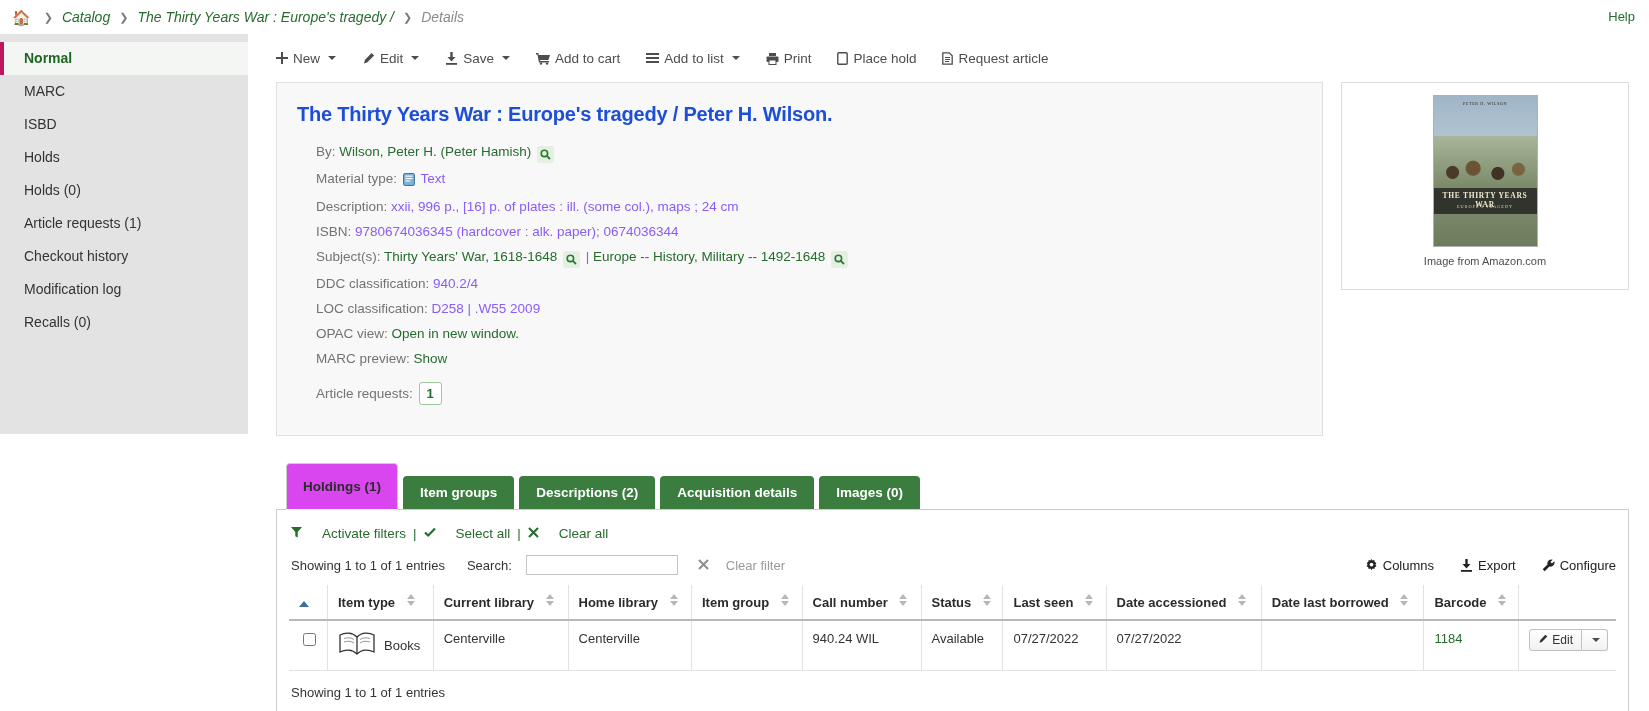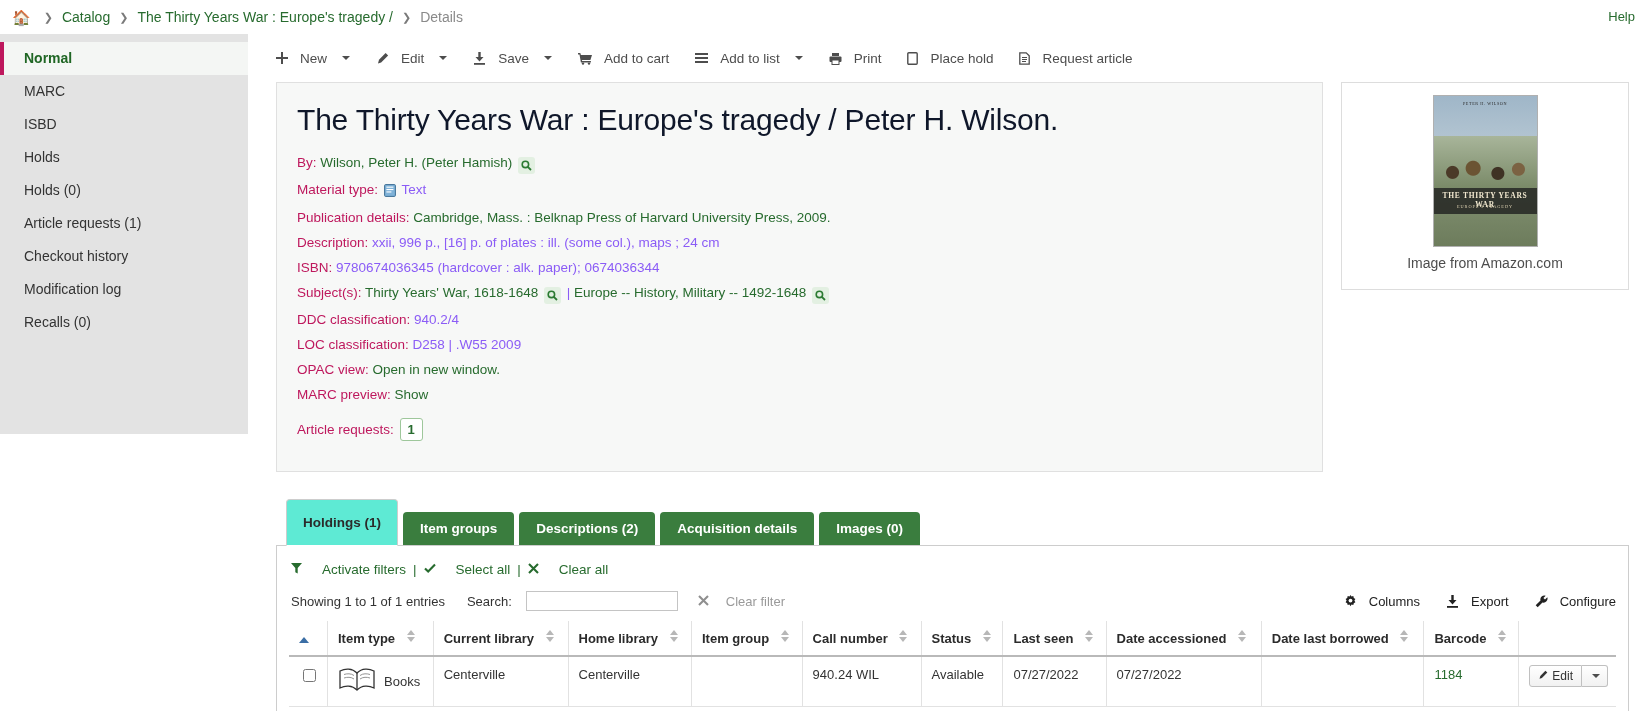--- a/index.html
+++ b/index.html
@@ -18,20 +18,21 @@
     height: 34px;
     background: #ffffff;
     display: flex;
     align-items: center;
     padding: 0 12px;
     position: relative;
   }
   .home-icon { color: #2e7d32; font-size: 15px; line-height: 1; margin-right: 4px; }
   .crumb-sep { color: #7a7a7a; font-size: 11px; margin: 0 9px; }
   .crumb {
+    font-style: italic;
     font-size: 14px;
     color: #276b2e;
     text-decoration: none;
     white-space: nowrap;
   }
   .crumb.current { color: #8a8a8a; }
   .help-link {
     position: absolute; right: 14px; top: 9px;
     font-size: 13px; color: #276b2e; text-decoration: none;
   }
@@ -77,21 +78,21 @@
   .toolbar {
     display: flex;
     align-items: center;
     gap: 26px;
     height: 48px;
     padding-left: 0;
     font-size: 13.5px;
     color: #4d4d4d;
   }
   .tb-btn {
-    display: flex; align-items: center; gap: 12px;
+    display: flex; align-items: center; gap: 5px;
     color: #4d4d4d; text-decoration: none; white-space: nowrap;
     cursor: pointer;
   }
   .tb-btn svg { display: block; }
   .caret {
     width: 0; height: 0;
     border-left: 4px solid transparent;
     border-right: 4px solid transparent;
     border-top: 4px solid #4d4d4d;
     margin-left: 3px;
@@ -100,28 +101,28 @@
   
   .record-row { display: flex; gap: 18px; align-items: flex-start; }
   .record-panel {
     flex: 1;
     background: #f7f8f7;
     border: 1px solid #e0e0e0;
     padding: 16px 20px 24px 20px;
     min-height: 300px;
   }
   .record-title {
-    font-size: 30px;
-    font-weight: normal;
-    color: #0f172a;
+    font-size: 20px;
+    font-weight: bold;
+    color: #1d4ed8;
     margin: 4px 0 16px 0;
     letter-spacing: -0.2px;
   }
   .field { margin-bottom: 6px; font-size: 13.5px; line-height: 19px; }
-  .flabel { color: #be185d; }
+  .flabel { color: #737373; margin-left: 19px; }
   .fval { color: #8b5cf6; }
   .flink { color: #276b2e; text-decoration: none; }
   .magnifier {
     display: inline-flex; align-items: center; justify-content: center;
     width: 17px; height: 17px;
     background: #e3f0e2; border-radius: 3px;
     vertical-align: -4px; margin: 0 2px;
   }
   .mat-icon { vertical-align: -3px; margin: 0 2px; }
   .badge-box {
@@ -177,21 +178,21 @@
     position: absolute; top: 40px; left: 0; right: 0; height: 52px;
     background:
       radial-gradient(circle at 18% 70%, #4b3a28 0 6px, transparent 7px),
       radial-gradient(circle at 38% 62%, #6b5433 0 7px, transparent 8px),
       radial-gradient(circle at 62% 72%, #3f3224 0 6px, transparent 7px),
       radial-gradient(circle at 82% 64%, #7b6242 0 6px, transparent 7px),
       linear-gradient(#a8b59a, #7a8a68);
   }
   .cover-caption {
     margin-top: 8px;
-    font-size: 14px;
+    font-size: 11px;
     color: #4d4d4d;
   }
 
   
   .tabs-wrap { margin-top: 26px; }
   .tabs {
     display: flex;
     gap: 5px;
     padding-left: 10px;
     align-items: flex-end;
@@ -200,21 +201,21 @@
     background: #3a7d3e;
     color: #ffffff;
     font-size: 13.5px;
     font-weight: bold;
     padding: 9px 17px;
     border-radius: 4px 4px 0 0;
     cursor: pointer;
     white-space: nowrap;
   }
   .tab.active {
-    background: #5eead4;
+    background: #d946ef;
     color: #2b2b2b;
     border: 1px solid #cdcdcd;
     border-bottom: 1px solid #ffffff;
     padding: 15px 16px;
     position: relative;
     top: 1px;
   }
   .tab-panel {
     border: 1px solid #cdcdcd;
     border-top: 1px solid #cdcdcd;
@@ -464,24 +465,20 @@
             <svg width="12" height="13" viewBox="0 0 12 13">
                 <rect x="0.6" y="0.6" width="10.8" height="11.8" rx="1" fill="#7fb2d8" stroke="#3d6e94"></rect>
                 <rect x="2.4" y="2.6" width="7" height="1.1" fill="#fff"></rect>
                 <rect x="2.4" y="5" width="7" height="1.1" fill="#fff"></rect>
                 <rect x="2.4" y="7.4" width="5" height="1.1" fill="#fff"></rect>
               </svg>
           </span>
           <span class="fval">Text</span>
         </div>
 
-        <div class="field">
-          <span class="flabel">Publication details:</span>
-          <a class="flink">Cambridge, Mass. : Belknap Press of Harvard University Press, 2009.</a>
-        </div>
 
         <div class="field">
           <span class="flabel">Description:</span>
           <span class="fval">xxii, 996 p., [16] p. of plates : ill. (some col.), maps ; 24 cm</span>
         </div>
 
         <div class="field">
           <span class="flabel">ISBN:</span>
           <span class="fval">9780674036345 (hardcover : alk. paper); 0674036344</span>
         </div>

